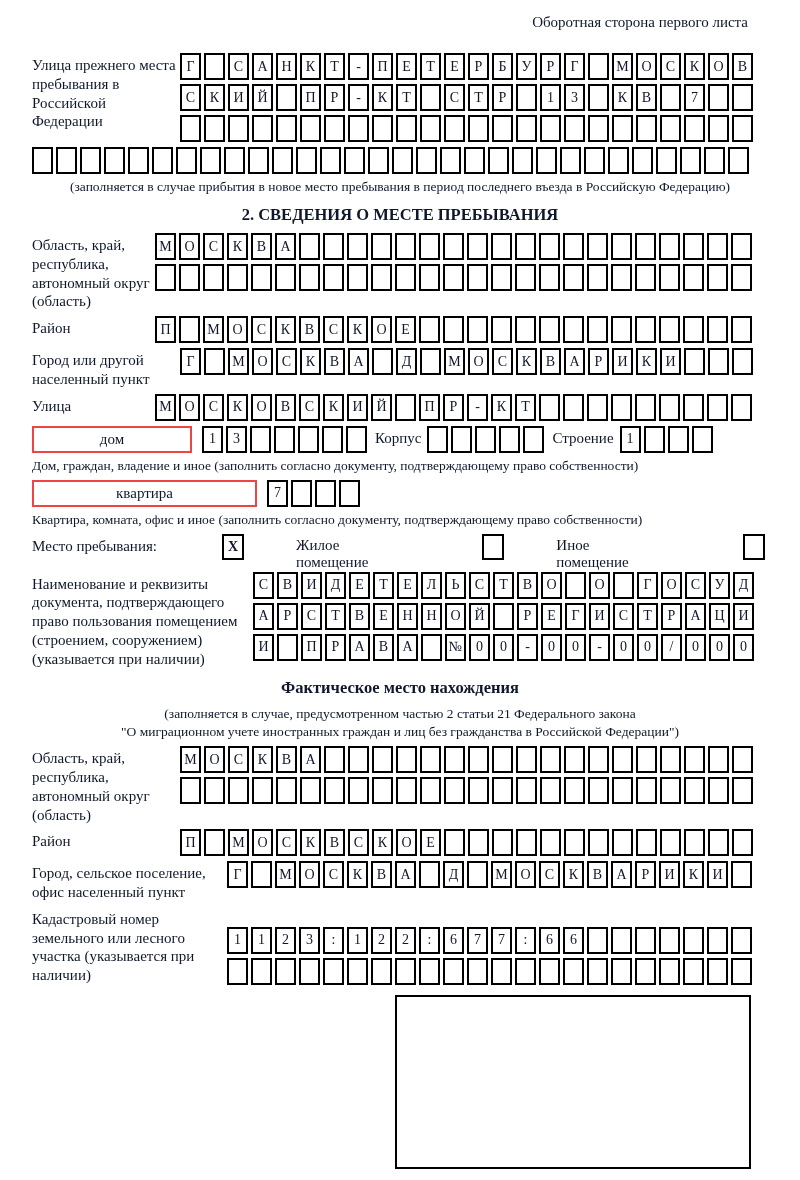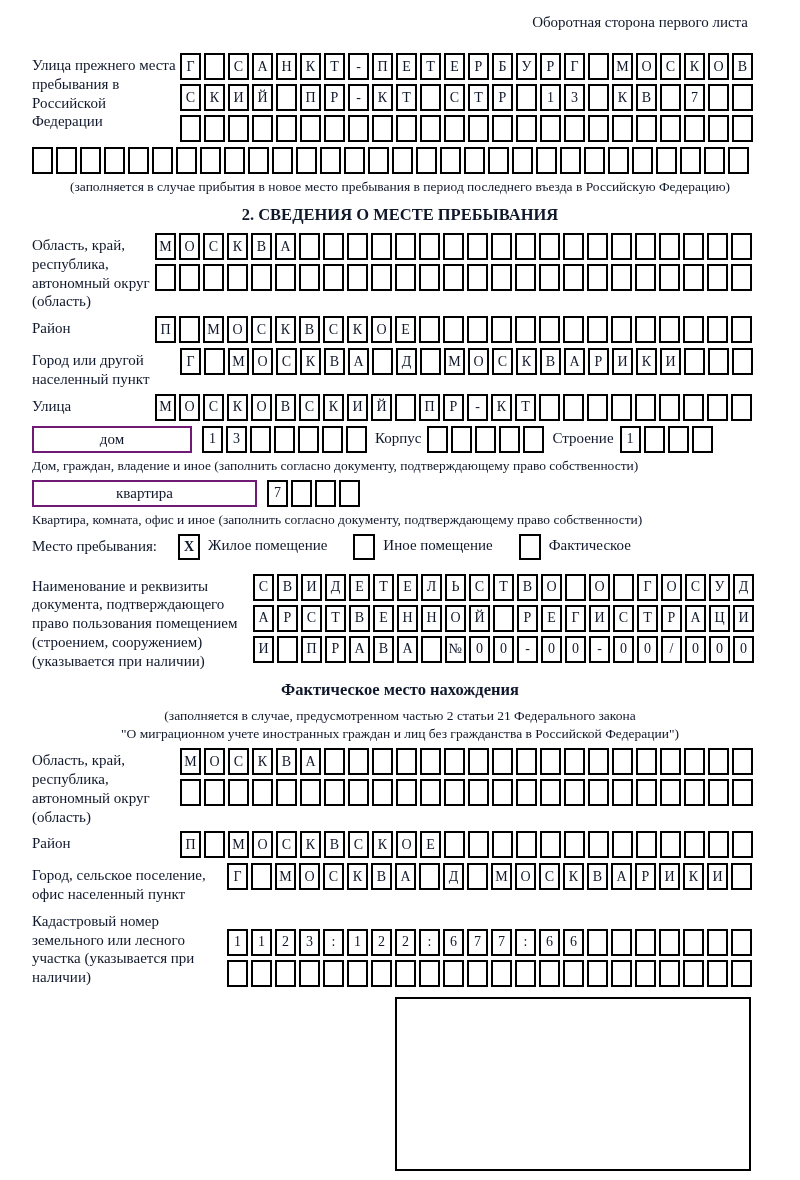--- a/index.html
+++ b/index.html
@@ -39,21 +39,21 @@
   .cells{display:flex;gap:3px;}
   .cell{
     width:17px;height:23px;
     border:2px solid #000;
     display:flex;align-items:center;justify-content:center;
     font-size:14px;line-height:1;
     flex:none;
     background:#fff;
   }
   .widebox{
-    border:2px solid #701a75;
+    border:2px solid #ef4444;
     height:23px;
     display:flex;align-items:center;justify-content:center;
     font-size:15px;
     flex:none;
     background:#fff;
   }
   .dom-box{width:156px;}
   .kv-box{width:221px;}
   .inline-lbl{font-size:15px;padding:4px 6px 0 8px;flex:none;}
   .caption{
@@ -410,21 +410,21 @@
     <div class="inline-lbl" style="padding-left:2px;width:2px;"></div>
     <div class="cells">
         <div class="cell">7</div>
         <div class="cell"></div>
         <div class="cell"></div>
         <div class="cell"></div>
       </div>
   </div>
   <div class="caption">Квартира, комната, офис и иное (заполнить согласно документу, подтверждающему право собственности)</div>
 
-  <div class="frow" style="margin-bottom:14px;">
+  <div class="frow" style="margin-bottom:1px;gap:44px;">
     <div class="flabel" style="width:146px;">Место пребывания:</div>
     <div class="checkbox">X</div>
     <div class="opt-label">Жилое помещение</div>
     <div class="opt-gap"></div>
     <div class="checkbox"></div>
     <div class="opt-label">Иное помещение</div>
     <div class="opt-gap"></div>
     <div class="checkbox"></div>
     <div class="opt-label">Фактическое</div>
   </div>

